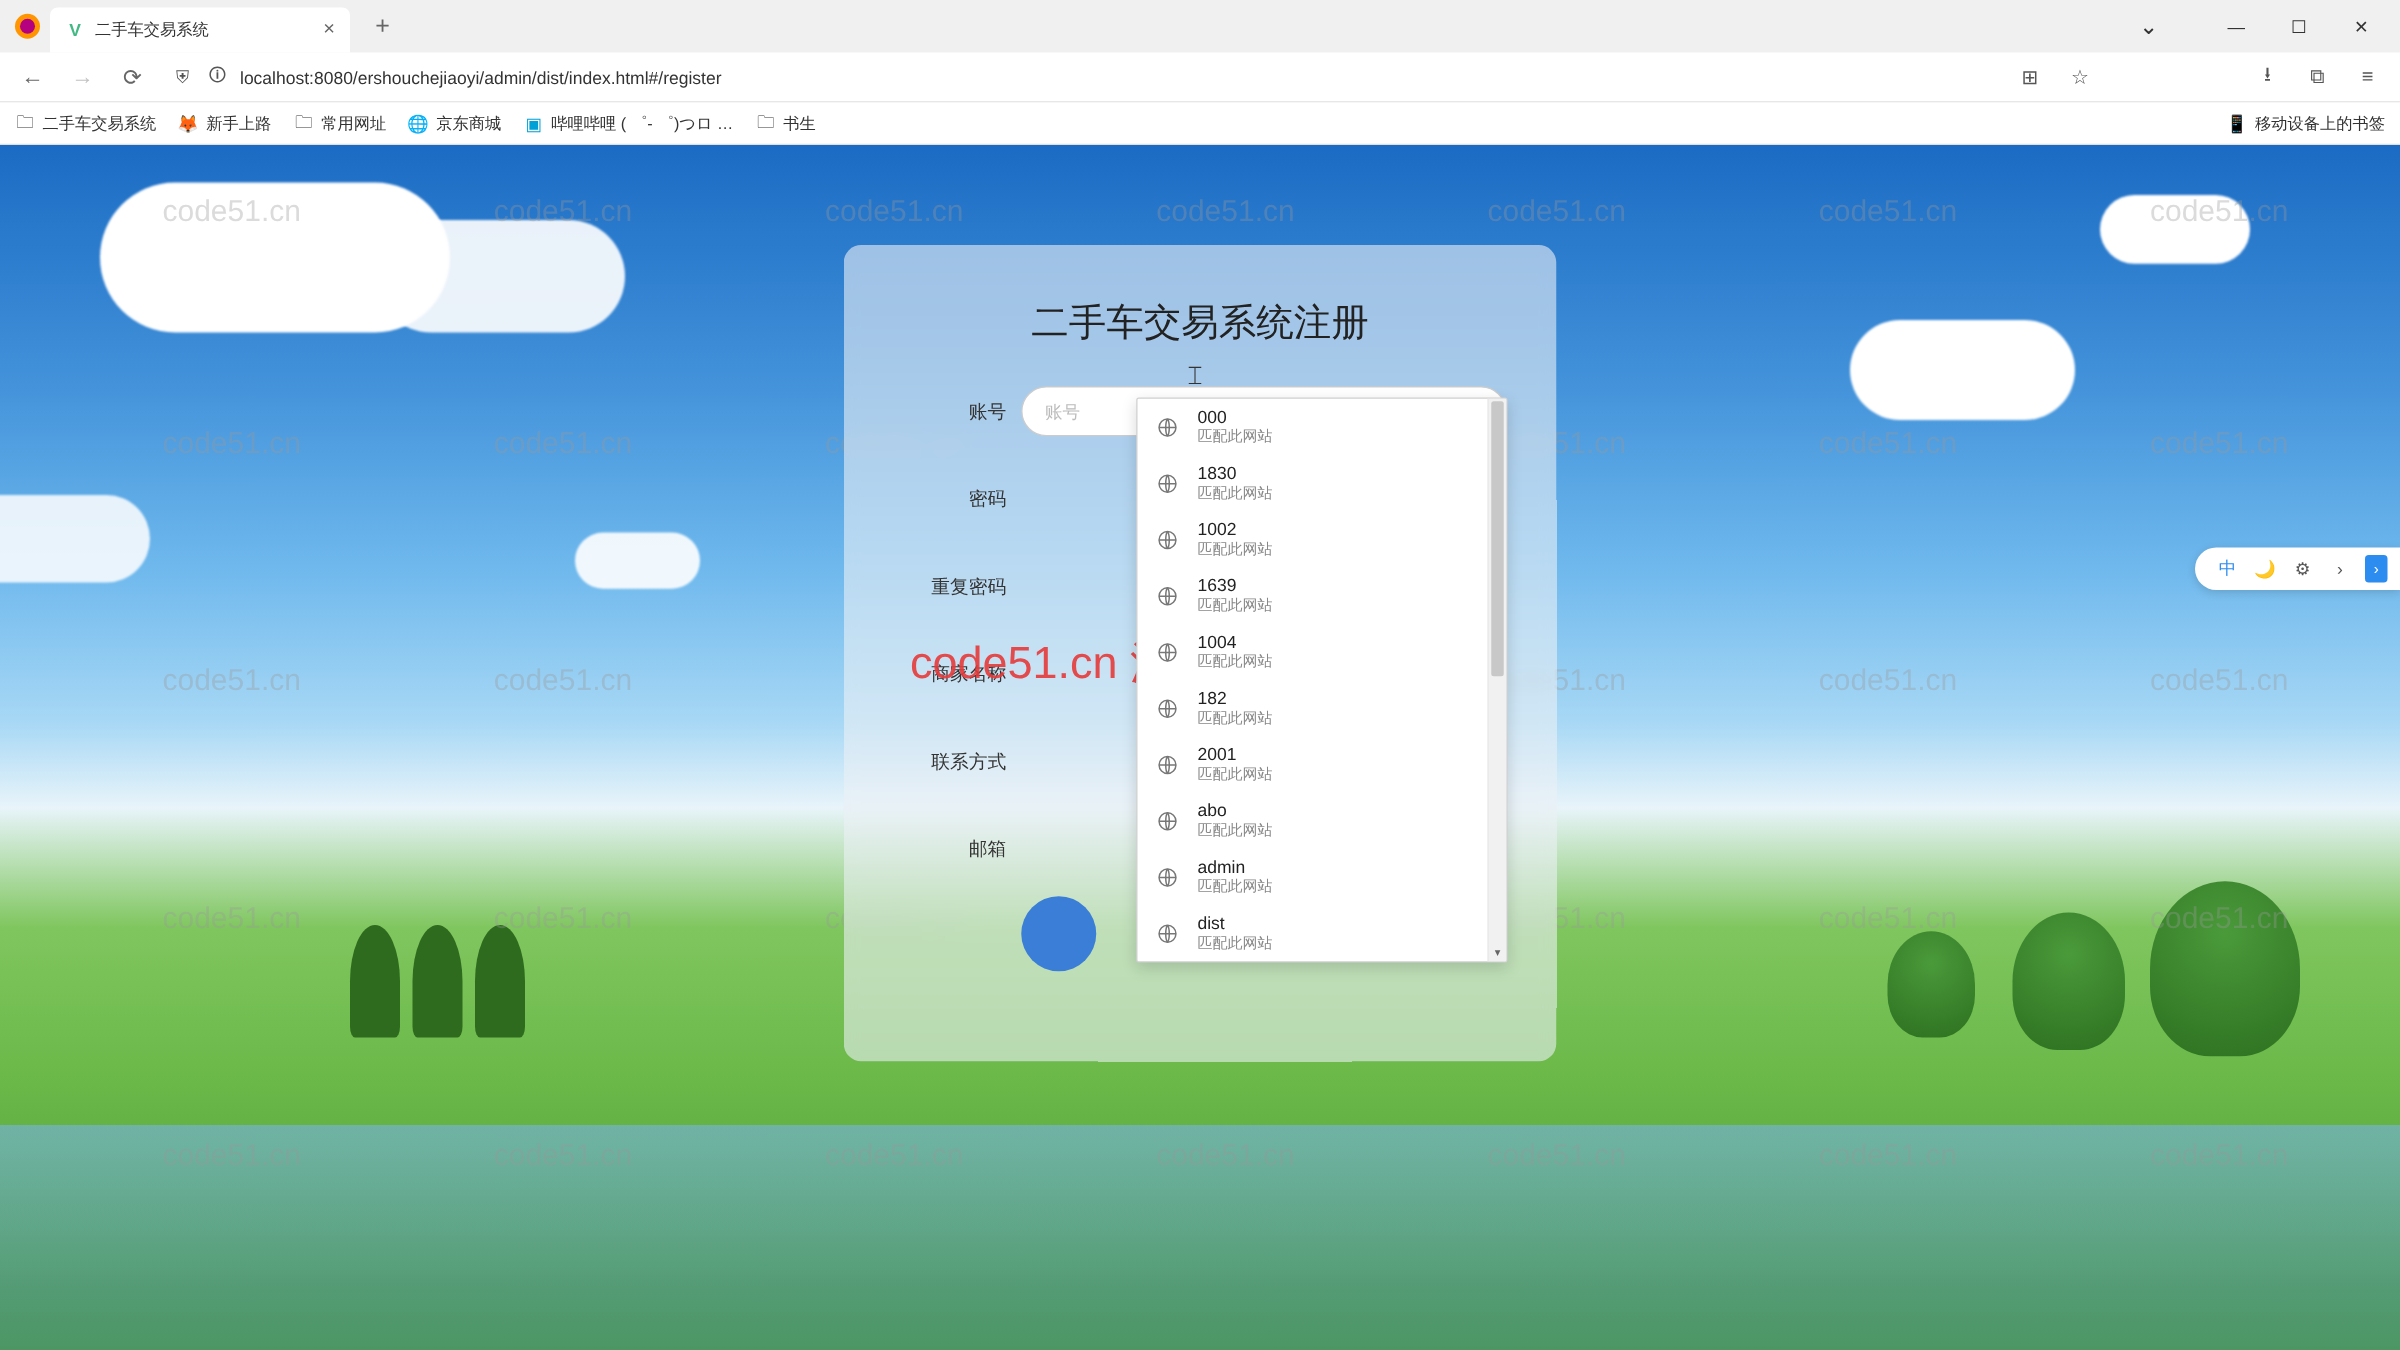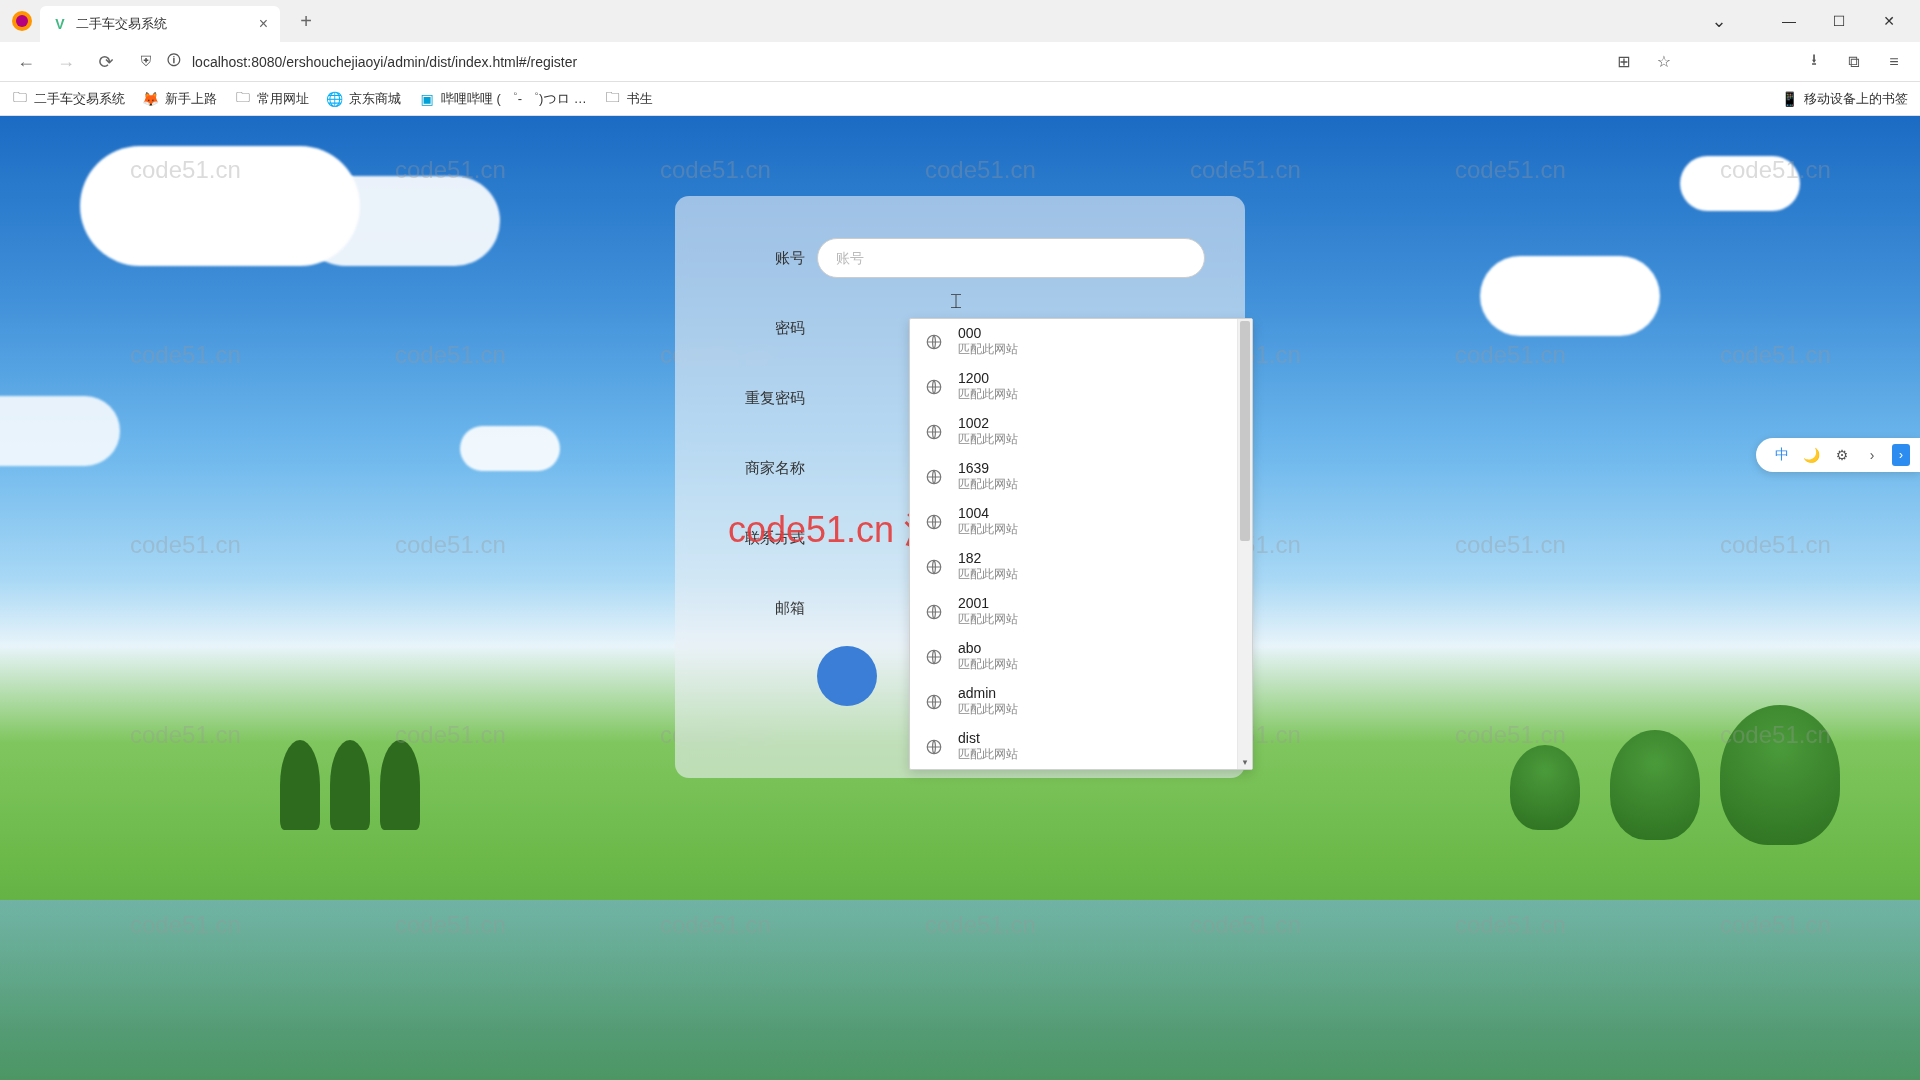--- a/index.html
+++ b/index.html
@@ -78,21 +78,21 @@
 .form-label { width: 90px; text-align: right; font-size: 15px; color: #333; }
 .form-input { flex: 1; height: 40px; border-radius: 20px; border: 1px solid #ccc; background: #fff; padding: 0 18px; font-size: 14px; outline: none; }
 .form-input::placeholder { color: #bbb; }
 .submit-btn { margin-left: 102px; width: 60px; height: 60px; border-radius: 50%; background: #3a7ed8; position: relative; top: -12px; }
 
 
 .autocomplete {
   position: absolute;
   left: 50%; top: 202px;
   transform: translateX(-51px);
-  width: 344px;
+  width: 297px;
   max-height: 510px;
   background: #fff;
   border: 1px solid #d0d0d0;
   border-radius: 2px;
   box-shadow: 0 4px 12px rgba(0,0,0,0.15);
   z-index: 30;
   display: flex;
 }
 .ac-list { flex: 1; overflow: hidden; }
 .ac-item { display: flex; align-items: center; gap: 14px; padding: 6px 14px; cursor: pointer; }
@@ -238,20 +238,21 @@
     <div class="wm" style="top:795px; left:130px">code51.cn</div>
     <div class="wm" style="top:795px; left:395px">code51.cn</div>
     <div class="wm" style="top:795px; left:660px">code51.cn</div>
     <div class="wm" style="top:795px; left:925px">code51.cn</div>
     <div class="wm" style="top:795px; left:1190px">code51.cn</div>
     <div class="wm" style="top:795px; left:1455px">code51.cn</div>
     <div class="wm" style="top:795px; left:1720px">code51.cn</div>
   </div>
 
   <div class="form-card">
+    <h1 class="form-title">二手车交易系统注册</h1>
     <div class="form-row">
       <label class="form-label">账号</label>
       <input class="form-input" placeholder="账号" style="">
     </div>
     <div class="form-row">
       <label class="form-label">密码</label>
       <input type="password" class="form-input" style="visibility: hidden;">
     </div>
     <div class="form-row">
       <label class="form-label">重复密码</label>
@@ -289,21 +290,21 @@
           </span>
         </div>
         <div class="ac-item">
           <span class="ac-icon">
             <svg class="globe-svg" viewBox="0 0 24 24" fill="none" stroke="#777" stroke-width="1.6">
               <circle cx="12" cy="12" r="9"></circle>
               <path d="M3 12h18M12 3c2.5 3 2.5 15 0 18M12 3c-2.5 3-2.5 15 0 18"></path>
             </svg>
           </span>
           <span class="ac-text">
-            <span class="ac-main">1200</span>
+            <span class="ac-main">1830</span>
             <span class="ac-sub">匹配此网站</span>
           </span>
         </div>
         <div class="ac-item">
           <span class="ac-icon">
             <svg class="globe-svg" viewBox="0 0 24 24" fill="none" stroke="#777" stroke-width="1.6">
               <circle cx="12" cy="12" r="9"></circle>
               <path d="M3 12h18M12 3c2.5 3 2.5 15 0 18M12 3c-2.5 3-2.5 15 0 18"></path>
             </svg>
           </span>

